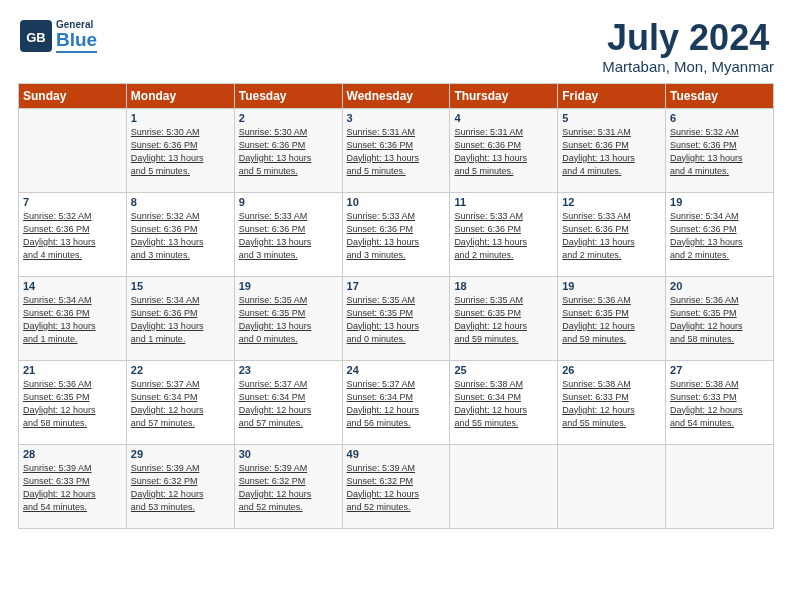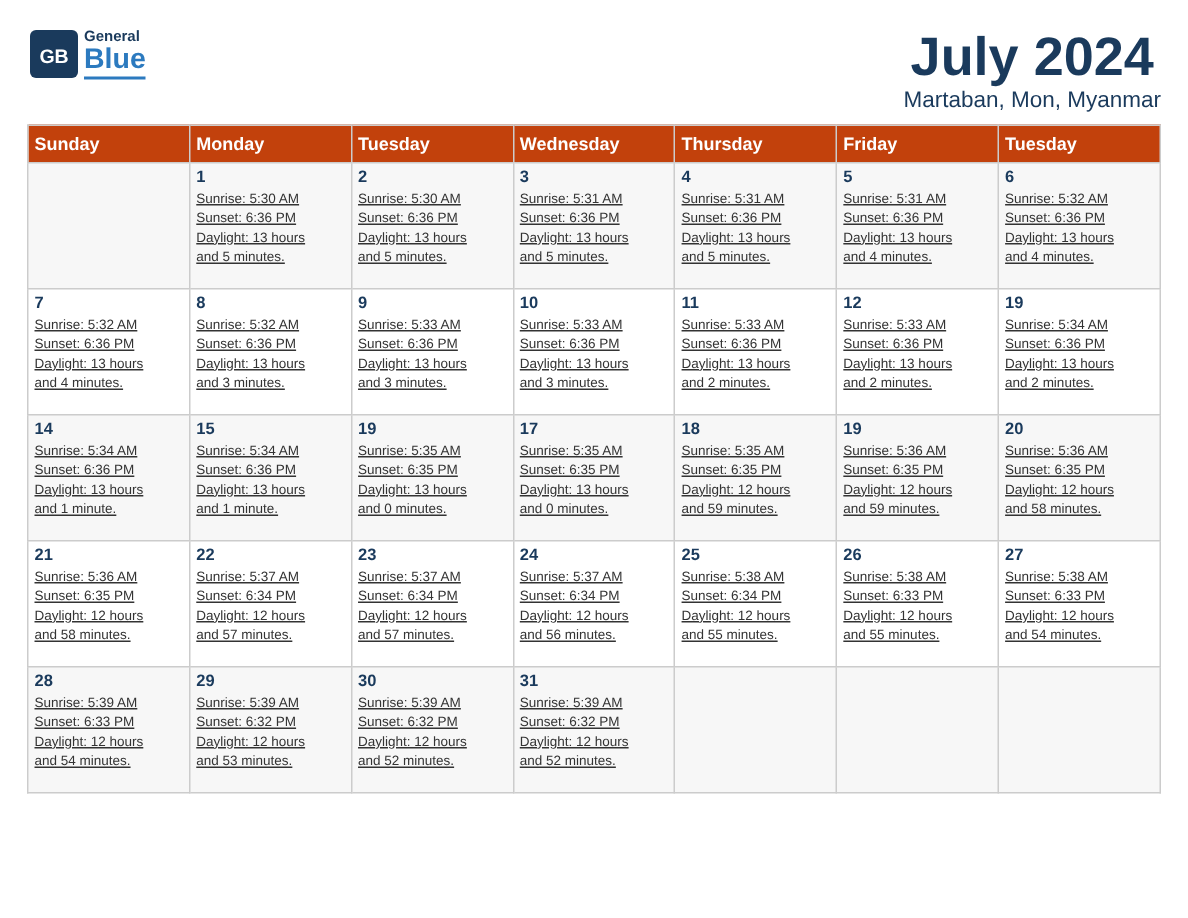--- a/index.html
+++ b/index.html
@@ -334,21 +334,21 @@
 and 53 minutes.</div>
           </td>
           <td>
             <span class="day-num">30</span>
             <div class="day-info" style="white-space: pre-line;">Sunrise: 5:39 AM
 Sunset: 6:32 PM
 Daylight: 12 hours
 and 52 minutes.</div>
           </td>
           <td>
-            <span class="day-num">31</span>
+            <span class="day-num">49</span>
             <div class="day-info" style="white-space: pre-line;">Sunrise: 5:39 AM
 Sunset: 6:32 PM
 Daylight: 12 hours
 and 52 minutes.</div>
           </td>
           <td></td>
           <td></td>
           <td></td>
         </tr>
       </tbody>

